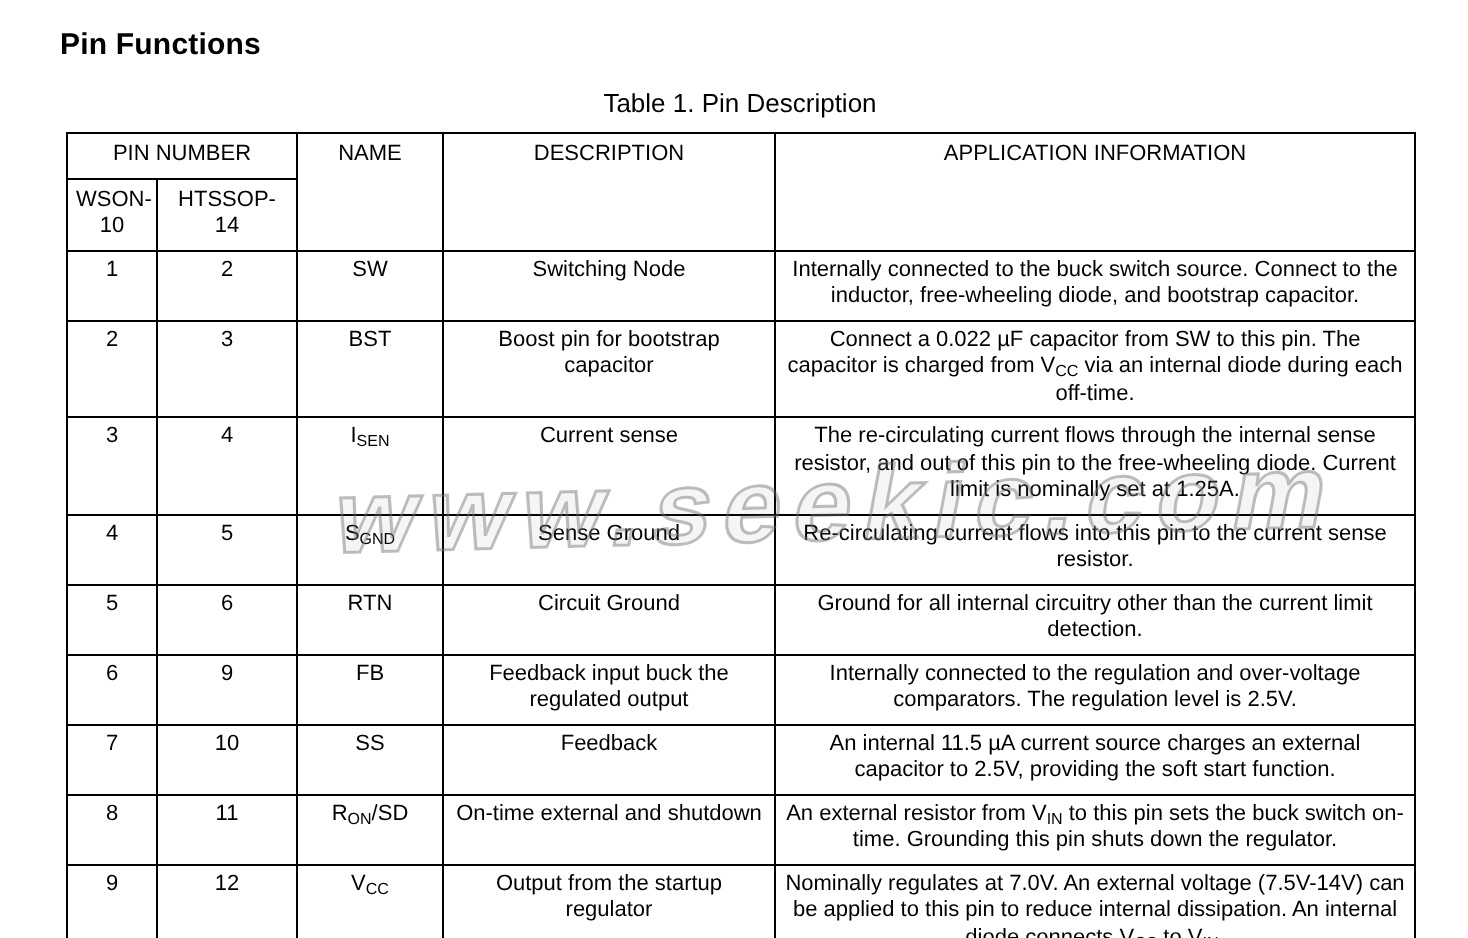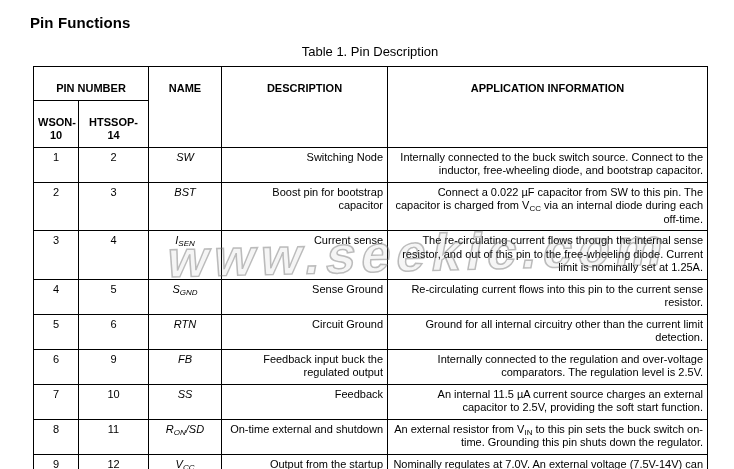--- a/index.html
+++ b/index.html
@@ -34,30 +34,30 @@
     table-layout: fixed;
     font-size: 11px;
     line-height: 13.5px;
   }
   .pin-table th, .pin-table td {
     border: 1px solid #000;
     vertical-align: top;
     padding: 3px 4px 4px 4px;
   }
   .pin-table thead th {
-    font-weight: bold;
+    font-weight: normal;
     text-align: center;
     font-size: 11px;
-    padding-top: 15px;
+    padding-top: 4px;
   }
   .pin-table thead tr.h1 th { height: 21px; }
   .pin-table thead tr.h2 th { height: 31px; margin-top: 32px; }
   .pin-table td.num  { text-align: center; }
-  .pin-table td.name { text-align: center; font-style: italic; }
-  .pin-table td.text { text-align: right; }
+  .pin-table td.name { text-align: center; }
+  .pin-table td.text { text-align: center; }
   .pin-table sub { font-size: 8px; line-height: 0; vertical-align: -2px; }
   .pin-table td { height: 30px; }
 
   .watermark {
     position: absolute;
     left: 170px; top: 222px;
     width: 560px;
     font-size: 52px;
     font-weight: bold;
     letter-spacing: 6px;

